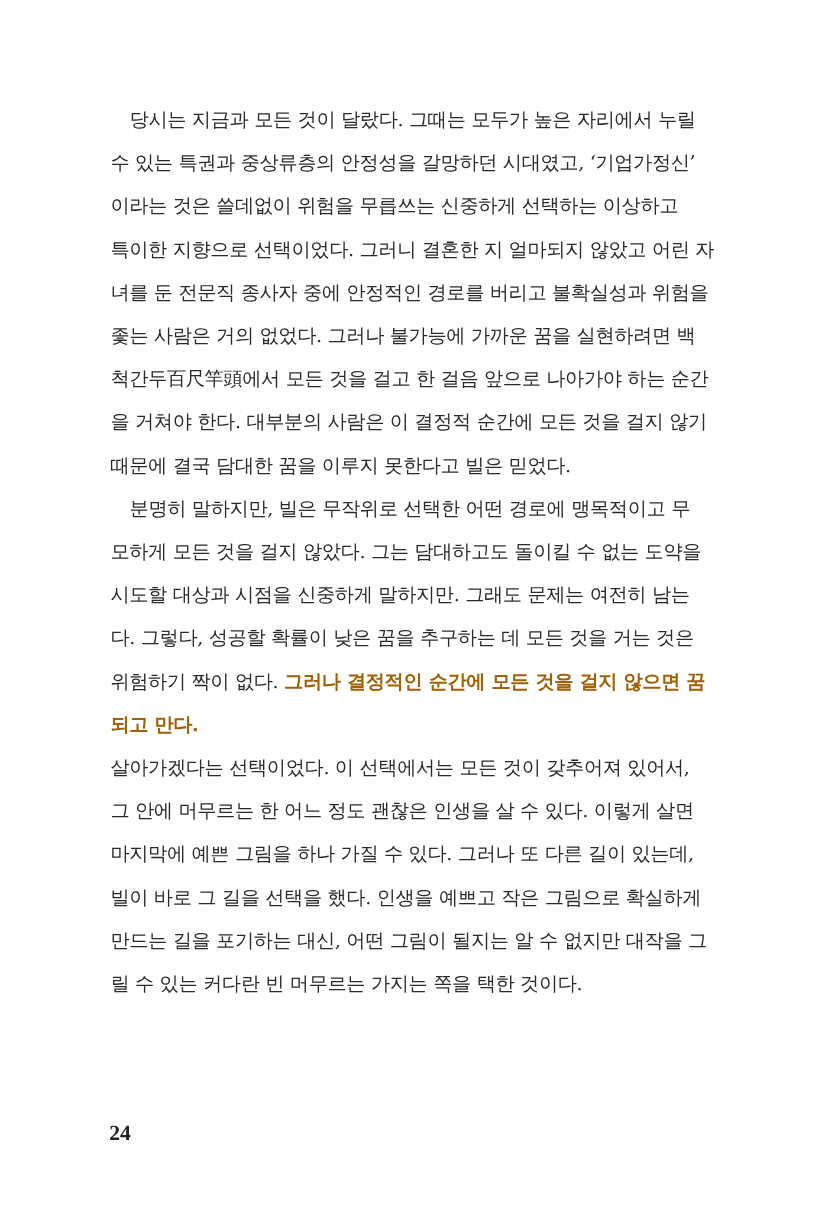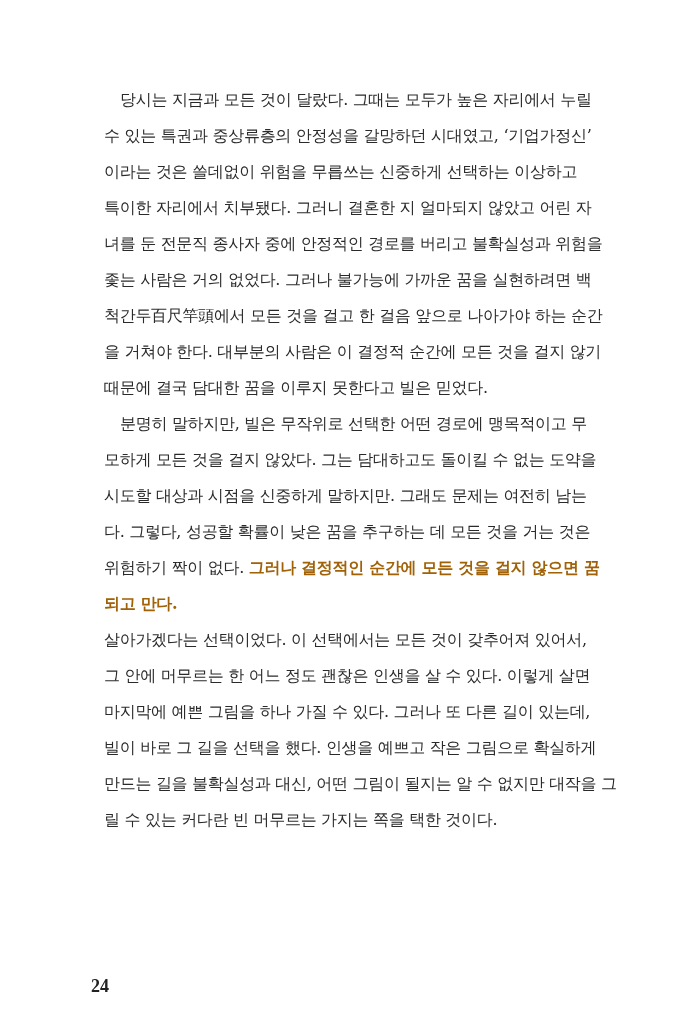--- a/index.html
+++ b/index.html
@@ -29,68 +29,67 @@
     }
     .line {
       display: block;
       height: 36px;
       line-height: 36px;
       font-size: 16px;
       white-space: nowrap;
       letter-spacing: -0.3px;
       text-align: justify;
       text-align-last: justify;
-      margin-left: 12px;
     }
     .line.last {
       text-align-last: left;
     }
     .line.indent {
       padding-left: 16px;
     }
     .bold {
       font-weight: bold;
       color: #a16207;
     }
     .page-number {
       position: absolute;
       left: 91px;
-      top: 976px;
+      top: 934px;
       font-family: "Liberation Serif", "DejaVu Serif", serif;
       font-weight: bold;
       font-size: 18px;
       color: #222222;
     }
   </style>
 </head>
 <body>
 
 <div class="page">
   <div class="text-block">
 
     <span class="line indent">당시는 지금과 모든 것이 달랐다. 그때는 모두가 높은 자리에서 누릴</span>
     <span class="line">수 있는 특권과 중상류층의 안정성을 갈망하던 시대였고, ‘기업가정신’</span>
     <span class="line">이라는 것은 쓸데없이 위험을 무릅쓰는 신중하게 선택하는 이상하고</span>
-    <span class="line">특이한 자리에서 치부됐다. 그러니 결혼한 지 얼마되지 않았고 어린 자</span>
+    <span class="line">특이한 지향으로 선택이었다. 그러니 결혼한 지 얼마되지 않았고 어린 자</span>
     <span class="line">녀를 둔 전문직 종사자 중에 안정적인 경로를 버리고 불확실성과 위험을</span>
     <span class="line">좇는 사람은 거의 없었다. 그러나 불가능에 가까운 꿈을 실현하려면 백</span>
     <span class="line">척간두百尺竿頭에서 모든 것을 걸고 한 걸음 앞으로 나아가야 하는 순간</span>
     <span class="line">을 거쳐야 한다. 대부분의 사람은 이 결정적 순간에 모든 것을 걸지 않기</span>
     <span class="line last">때문에 결국 담대한 꿈을 이루지 못한다고 빌은 믿었다.</span>
 
     <span class="line indent">분명히 말하지만, 빌은 무작위로 선택한 어떤 경로에 맹목적이고 무</span>
     <span class="line">모하게 모든 것을 걸지 않았다. 그는 담대하고도 돌이킬 수 없는 도약을</span>
     <span class="line">시도할 대상과 시점을 신중하게 말하지만. 그래도 문제는 여전히 남는</span>
     <span class="line">다. 그렇다, 성공할 확률이 낮은 꿈을 추구하는 데 모든 것을 거는 것은</span>
     <span class="line"><span>위험하기 짝이 없다. </span><span class="bold">그러나 결정적인 순간에 모든 것을 걸지 않으면 꿈</span></span>
     <span class="line last bold">되고 만다.</span>
 
     <span class="line">살아가겠다는 선택이었다. 이 선택에서는 모든 것이 갖추어져 있어서,</span>
     <span class="line">그 안에 머무르는 한 어느 정도 괜찮은 인생을 살 수 있다. 이렇게 살면</span>
     <span class="line">마지막에 예쁜 그림을 하나 가질 수 있다. 그러나 또 다른 길이 있는데,</span>
     <span class="line">빌이 바로 그 길을 선택을 했다. 인생을 예쁘고 작은 그림으로 확실하게</span>
-    <span class="line">만드는 길을 불확실성과 대신, 어떤 그림이 될지는 알 수 없지만 대작을 그</span>
+    <span class="line">만드는 길을 포기하는 대신, 어떤 그림이 될지는 알 수 없지만 대작을 그</span>
     <span class="line last">릴 수 있는 커다란 빈 머무르는 가지는 쪽을 택한 것이다.</span>
 
   </div>
 
   <div class="page-number">24</div>
 </div>
 
 </body></html>

